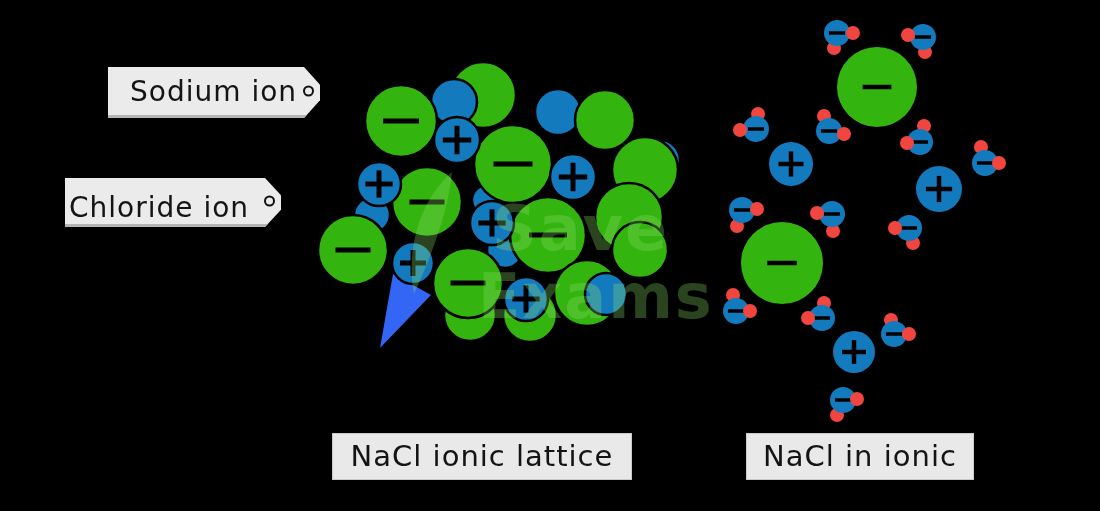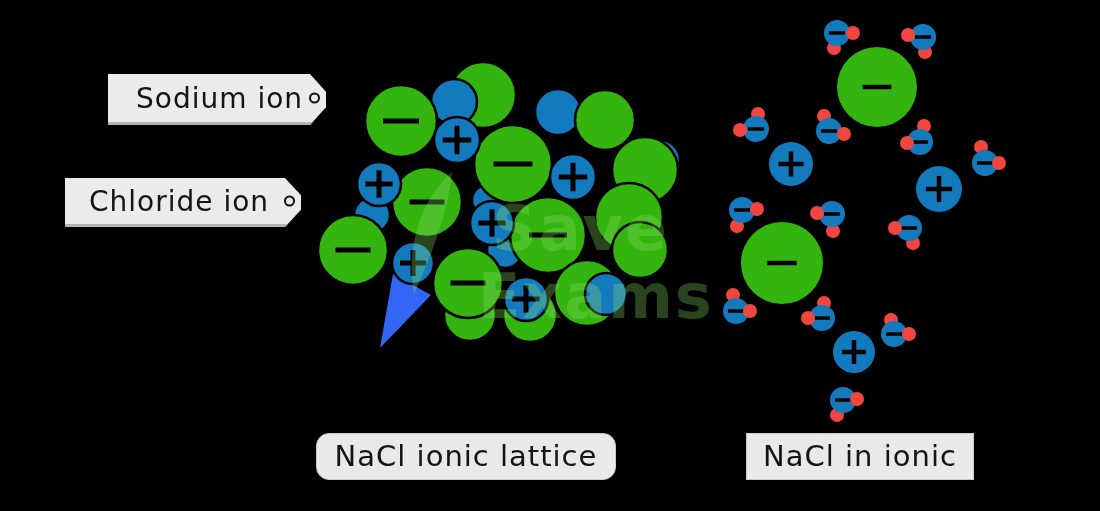--- a/index.html
+++ b/index.html
@@ -3,27 +3,27 @@
 <meta charset="utf-8">
 <style>
   html,body{margin:0;padding:0;background:#000;}
   .canvas{position:relative;width:1100px;height:511px;background:#000;overflow:hidden;
           font-family:"DejaVu Sans",sans-serif;}
   svg{position:absolute;left:0;top:0;}
   .tag{position:absolute;background:#ebebeb;color:#141414;display:flex;align-items:center;
        justify-content:flex-start;font-size:28px;letter-spacing:1px;
        clip-path:polygon(0 0,calc(100% - 16px) 0,100% 35%,100% 65%,calc(100% - 16px) 100%,0 100%);
        border-bottom:3px solid #b5b5b5;}
-  .tag-sodium{left:108px;top:74px;width:190px;height:48px;padding-left:28px;}
-  .tag-chloride{left:65px;top:178px;width:212px;height:46px;padding-left:24px;}
+  .tag-sodium{left:108px;top:67px;width:190px;height:48px;padding-left:22px;}
+  .tag-chloride{left:65px;top:178px;width:212px;height:46px;padding-left:4px;align-items:flex-end;}
   .hole{position:absolute;right:6px;top:50%;transform:translateY(-50%);
         width:7px;height:7px;border:2px solid #111;border-radius:50%;background:#ebebeb;}
   .caption{position:absolute;background:#e9e9e9;color:#141414;text-align:center;
            font-size:29px;letter-spacing:1px;height:45px;line-height:45px;border:1px solid #c9c9c9;}
-  .caption-lattice{left:316px;top:433px;width:298px;border-radius:13px;}
+  .caption-lattice{left:332px;top:433px;width:298px;}
   .caption-water{left:746px;top:433px;width:226px;}
   .wm{font-family:"DejaVu Sans",sans-serif;font-weight:bold;font-size:62px;fill:#8ee06a;letter-spacing:2px;}
 </style>
 </head>
 <body>
 
 <div class="canvas">
 
   <svg id="ion-svg" width="1100" height="511" viewBox="0 0 1100 511">
     <g id="gen-layer">

